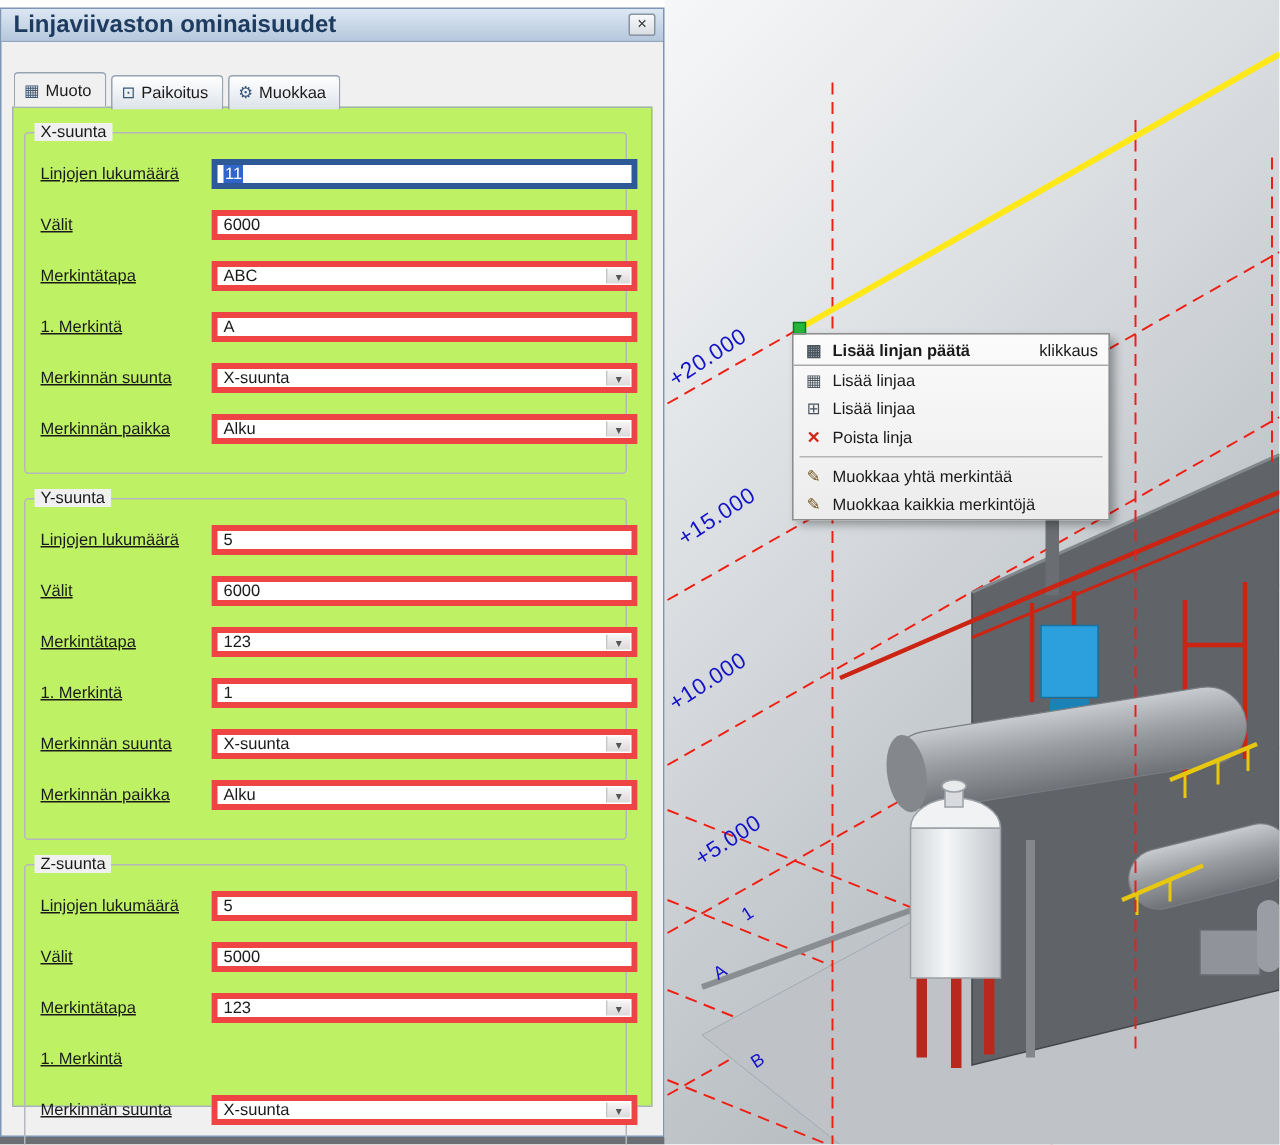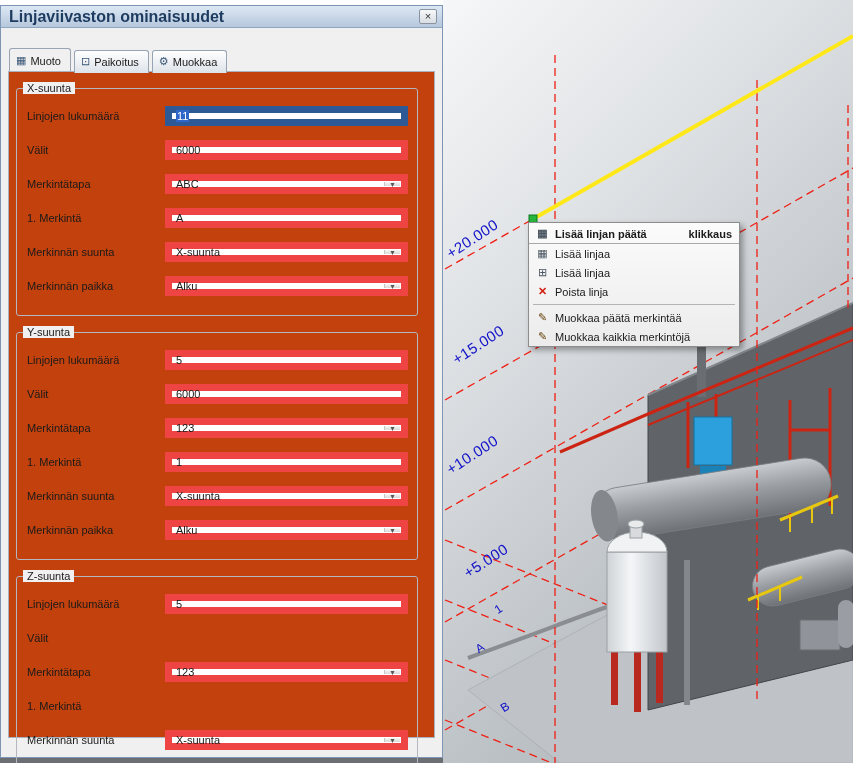--- a/index.html
+++ b/index.html
@@ -16,21 +16,21 @@
           transform:rotate(-33deg); transform-origin:center; white-space:nowrap; }
   .axislbl { position:absolute; color:#1212c8; font-size:12px; transform:rotate(-33deg); }
 
   
   .cmenu { position:absolute; left:85px; top:222px; width:212px;
            background:linear-gradient(180deg,#fbfbfb,#ececec);
            border:1px solid #8d8d8d; box-shadow:3px 3px 6px rgba(0,0,0,.35);
            font-size:11px; color:#1a1a1a; }
   .cm-header { display:flex; align-items:center; gap:5px; padding:4px 7px 3px 6px;
                border-bottom:1px solid #a8a8a8; font-weight:bold; }
-  .cm-shortcut { margin-left:auto; font-weight:bold; }
+  .cm-shortcut { margin-left:auto; font-weight:normal; }
   .cm-item { display:flex; align-items:center; gap:5px; height:19px; padding:0 7px 0 6px; cursor:default; }
   .cm-sep { height:1px; background:#b4b4b4; margin:3px 4px; }
   .cm-ico { width:15px; text-align:center; font-size:11px; color:#4a5560; flex:none; }
   .cm-ico.red { color:#d22313; font-weight:bold; }
   .cm-ico.pencil { color:#6b4a12; }
 
   
   .dialog { position:absolute; left:0; top:5px; width:443px; height:753px;
             background:#f0f0f0; border:1px solid #7d96b4; font-size:11px; color:#1a1a1a; }
   .titlebar { height:22px; background:linear-gradient(180deg,#dce7f3,#b6c8dd);
@@ -39,27 +39,27 @@
   .closebtn { margin-left:auto; width:18px; height:15px; border:1px solid #8a94a0; border-radius:2px;
               background:linear-gradient(180deg,#f7f8fa,#d9dee3); display:flex; align-items:center;
               justify-content:center; font-size:11px; line-height:1; color:#333; cursor:default; }
   .tabs { display:flex; margin:20px 0 0 8px; position:relative; z-index:2; }
   .tab { display:flex; align-items:center; gap:4px; padding:3px 9px 4px 6px; margin-right:3px;
          background:linear-gradient(180deg,#ffffff,#dde3ea); border:1px solid #98a4b4;
          border-bottom:none; border-radius:3px 3px 0 0; position:relative; top:2px; cursor:default; }
   .tab.active { background:#f0f0f0; top:0; padding-top:5px; }
   .tab-ico { font-size:11px; color:#3c5878; }
   .panel { position:relative; z-index:1; margin:0 7px; border:1px solid #a8b2be;
-           background:#c2410c; height:667px; padding:16px 4px 0 4px; }
+           background:#bef264; height:667px; padding:16px 4px 0 4px; }
   .groupbox { position:relative; border:1px solid #b4b8be; border-radius:3px;
               margin:0 12px 16px 3px; padding:16px 10px 6px 10px; }
   .gb-title { position:absolute; top:-7px; left:6px; background:#f0f0f0; padding:0 4px; }
   .row { display:flex; align-items:center; height:22px; margin-bottom:12px; }
-  .flabel { width:138px; flex:none; }
-  .ctrl { width:243px; flex:none; height:20px; background:#fff; border:7px solid #ef4444;
+  .flabel { width:114px; flex:none;text-decoration:underline; }
+  .ctrl { width:284px; flex:none; height:20px; background:#fff; border:4px solid #ef4444;
           display:flex; align-items:center; padding:0 4px; position:relative; }
   .ctrl.focused { border-color:#2d5a96; }
   .sel { background:#2e66c9; color:#fff; padding:0 1px; }
   .combo-arrow { position:absolute; right:1px; top:1px; bottom:1px; width:16px;
                  background:linear-gradient(180deg,#f6f6f6,#dadada); border-left:1px solid #c6c6c6;
                  display:flex; align-items:center; justify-content:center; font-size:8px; color:#555; }
   .bottom-strip { position:absolute; left:0; bottom:0; width:443px; height:5px; background:#6b6e72; }
 </style>
 </head>
 <body>
@@ -162,21 +162,21 @@
         <span class="cm-ico">⊞</span>
         <span>Lisää linjaa</span>
       </div>
       <div class="cm-item">
         <span class="cm-ico red">✕</span>
         <span>Poista linja</span>
       </div>
       <div class="cm-sep"></div>
       <div class="cm-item">
         <span class="cm-ico pencil">✎</span>
-        <span>Muokkaa päätä merkintää</span>
+        <span>Muokkaa yhtä merkintää</span>
       </div>
       <div class="cm-item">
         <span class="cm-ico pencil">✎</span>
         <span>Muokkaa kaikkia merkintöjä</span>
       </div>
     </div>
   </div>
 
   <div class="dialog">
     <div class="titlebar">
@@ -292,20 +292,23 @@
       <div class="groupbox">
         <div class="gb-title">Z-suunta</div>
         <div class="row">
           <div class="flabel">Linjojen lukumäärä</div>
           <div class="ctrl">
               <span>5</span>
             </div>
         </div>
         <div class="row">
           <div class="flabel">Välit</div>
+          <div class="ctrl">
+              <span>5000</span>
+            </div>
         </div>
         <div class="row">
           <div class="flabel">Merkintätapa</div>
           <div class="ctrl">
               <span>123</span>
               <span class="combo-arrow">▾</span>
             </div>
         </div>
         <div class="row">
           <div class="flabel">1. Merkintä</div>

